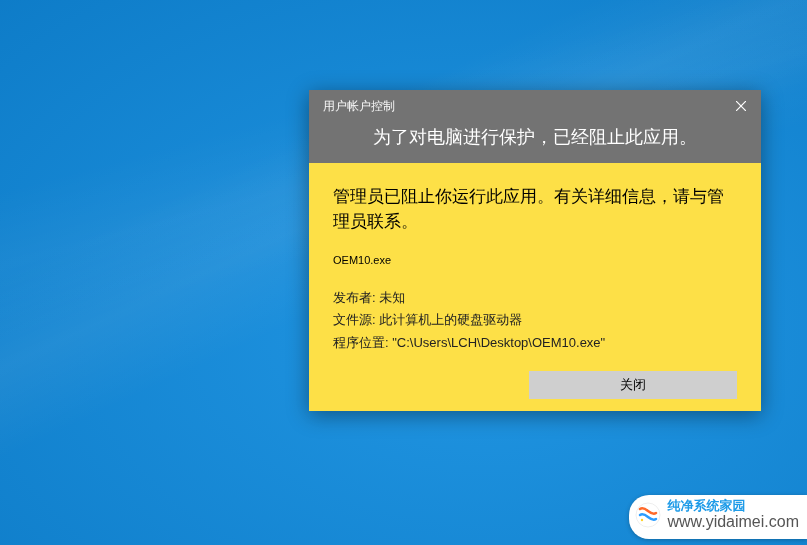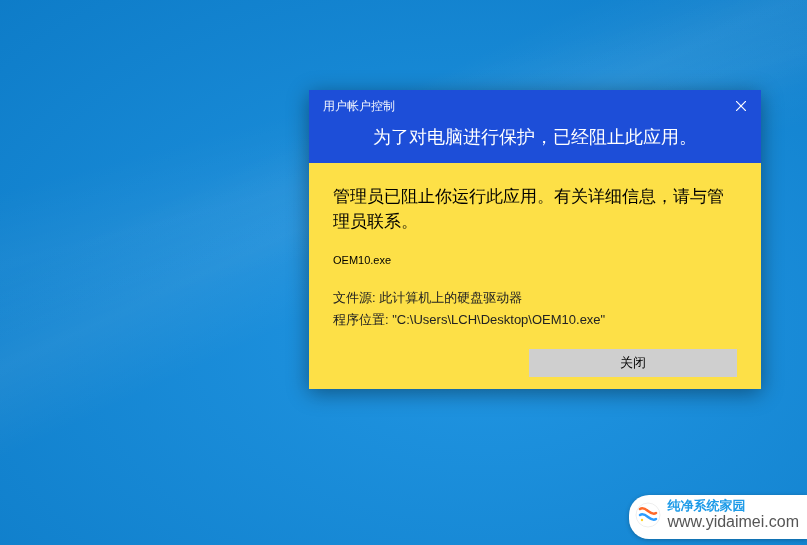--- a/index.html
+++ b/index.html
@@ -29,21 +29,21 @@
     }
     .dialog {
       position: absolute;
       left: 309px;
       top: 90px;
       width: 452px;
       background: #f0f0f0;
       box-shadow: 0 4px 20px rgba(0,0,0,0.4);
     }
     .dialog-header {
-      background: #1d4ed8;
+      background: #737373;
       color: #fff;
       padding: 8px 14px 14px 14px;
       position: relative;
     }
     .dialog-title-small {
       font-size: 12px;
       margin-bottom: 10px;
       color: rgba(255,255,255,0.95);
     }
     .dialog-title-large {
@@ -152,20 +152,25 @@
       </svg>
     </button>
     <div class="dialog-title-small">用户帐户控制</div>
     <div class="dialog-title-large">为了对电脑进行保护，已经阻止此应用。</div>
   </div>
   <div class="dialog-body">
     <div class="body-main-text">管理员已阻止你运行此应用。有关详细信息，请与管理员联系。</div>
     <div class="body-filename">OEM10.exe</div>
     <div class="body-details">
       <div>
+        <span>发布者:</span>
+        <span> </span>
+        <span>未知</span>
+      </div>
+      <div>
         <span>文件源:</span>
         <span> </span>
         <span>此计算机上的硬盘驱动器</span>
       </div>
       <div>
         <span>程序位置:</span>
         <span> </span>
         <span>"C:\Users\LCH\Desktop\OEM10.exe"</span>
       </div>
     </div>

